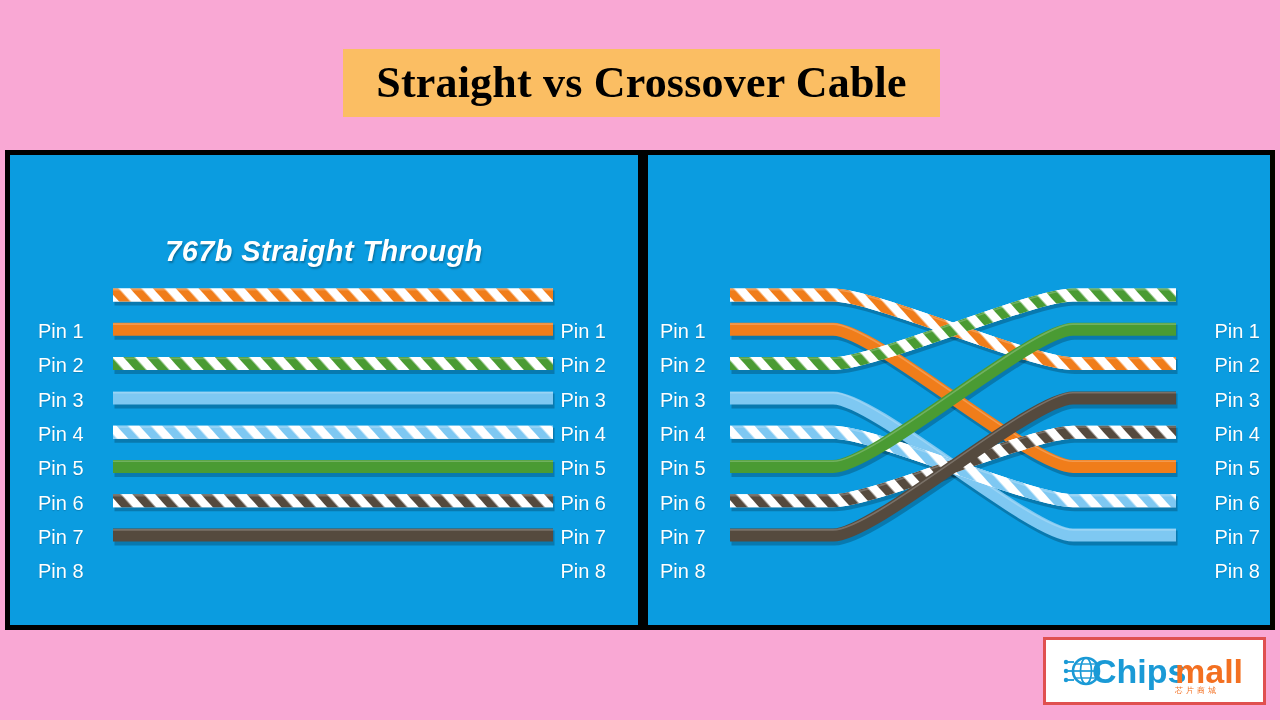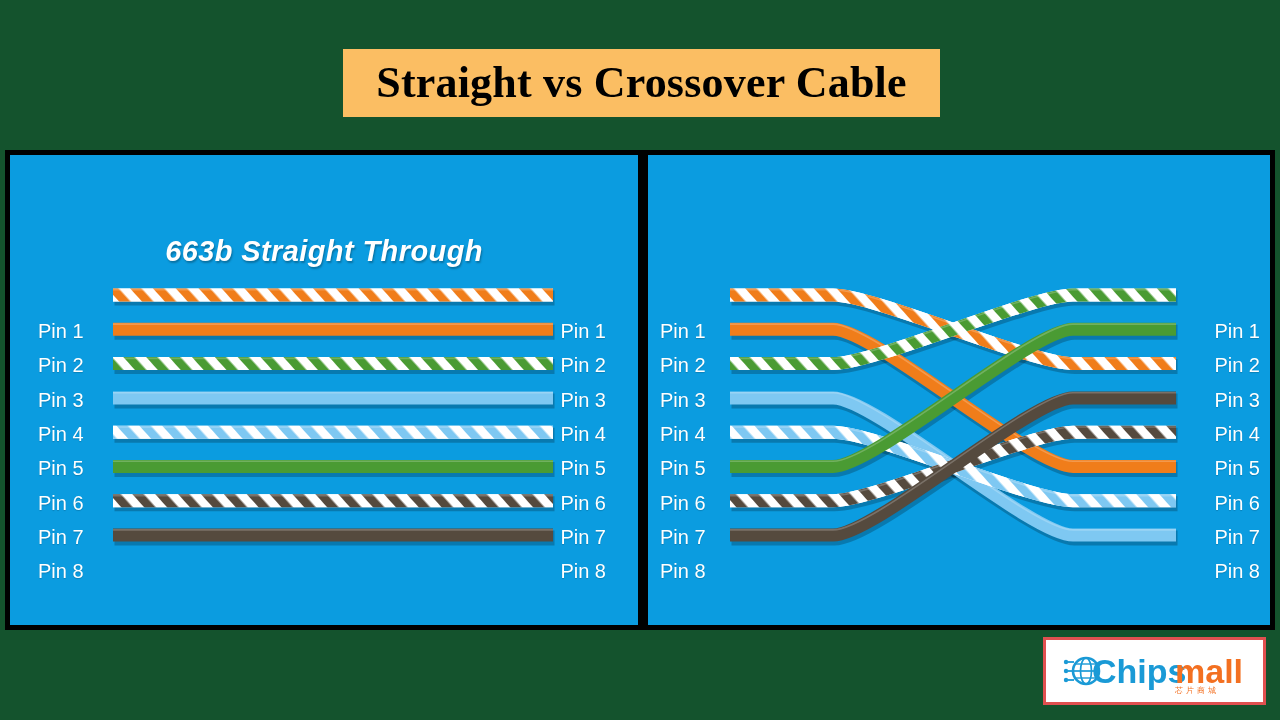--- a/index.html
+++ b/index.html
@@ -2,21 +2,21 @@
 <html><head>
 <meta charset="utf-8">
 <style>
   * { margin:0; padding:0; box-sizing:border-box; }
   html, body {
     width:1280px; height:720px;
     background:#0b9ce0;
     font-family:"Liberation Sans", sans-serif;
     overflow:hidden;
   }
-  #stage { position:relative; width:1280px; height:720px; background:#14532d; }
+  #stage { position:relative; width:1280px; height:720px; background:#f9a8d4; }
 
   
   #title-box{
     position:absolute; left:343px; top:49px; width:597px; height:68px;
     background:#fbbe63;
     display:flex; align-items:center; justify-content:center;
   }
   #title-text{
     font-family:"Liberation Serif", serif;
     font-weight:700; font-size:44px; color:#000; letter-spacing:.2px;
@@ -59,21 +59,21 @@
 </head>
 <body>
 
 <div id="stage">
 
   <div id="title-box">
     <div id="title-text">Straight vs Crossover Cable</div>
   </div>
 
   <div class="panel" id="panel-left">
-    <div class="panel-heading">663b Straight Through</div>
+    <div class="panel-heading">767b Straight Through</div>
     <div class="pin-col left" id="left-pins-a" style="left: 0px; width: 100%;">
         <div class="pin-label" style="top: 130px; left: 28px; right: auto;">Pin 1</div>
         <div class="pin-label" style="top: 164.3px; left: 28px; right: auto;">Pin 2</div>
         <div class="pin-label" style="top: 198.6px; left: 28px; right: auto;">Pin 3</div>
         <div class="pin-label" style="top: 232.9px; left: 28px; right: auto;">Pin 4</div>
         <div class="pin-label" style="top: 267.2px; left: 28px; right: auto;">Pin 5</div>
         <div class="pin-label" style="top: 301.5px; left: 28px; right: auto;">Pin 6</div>
         <div class="pin-label" style="top: 335.8px; left: 28px; right: auto;">Pin 7</div>
         <div class="pin-label" style="top: 370.1px; left: 28px; right: auto;">Pin 8</div>
       </div>

